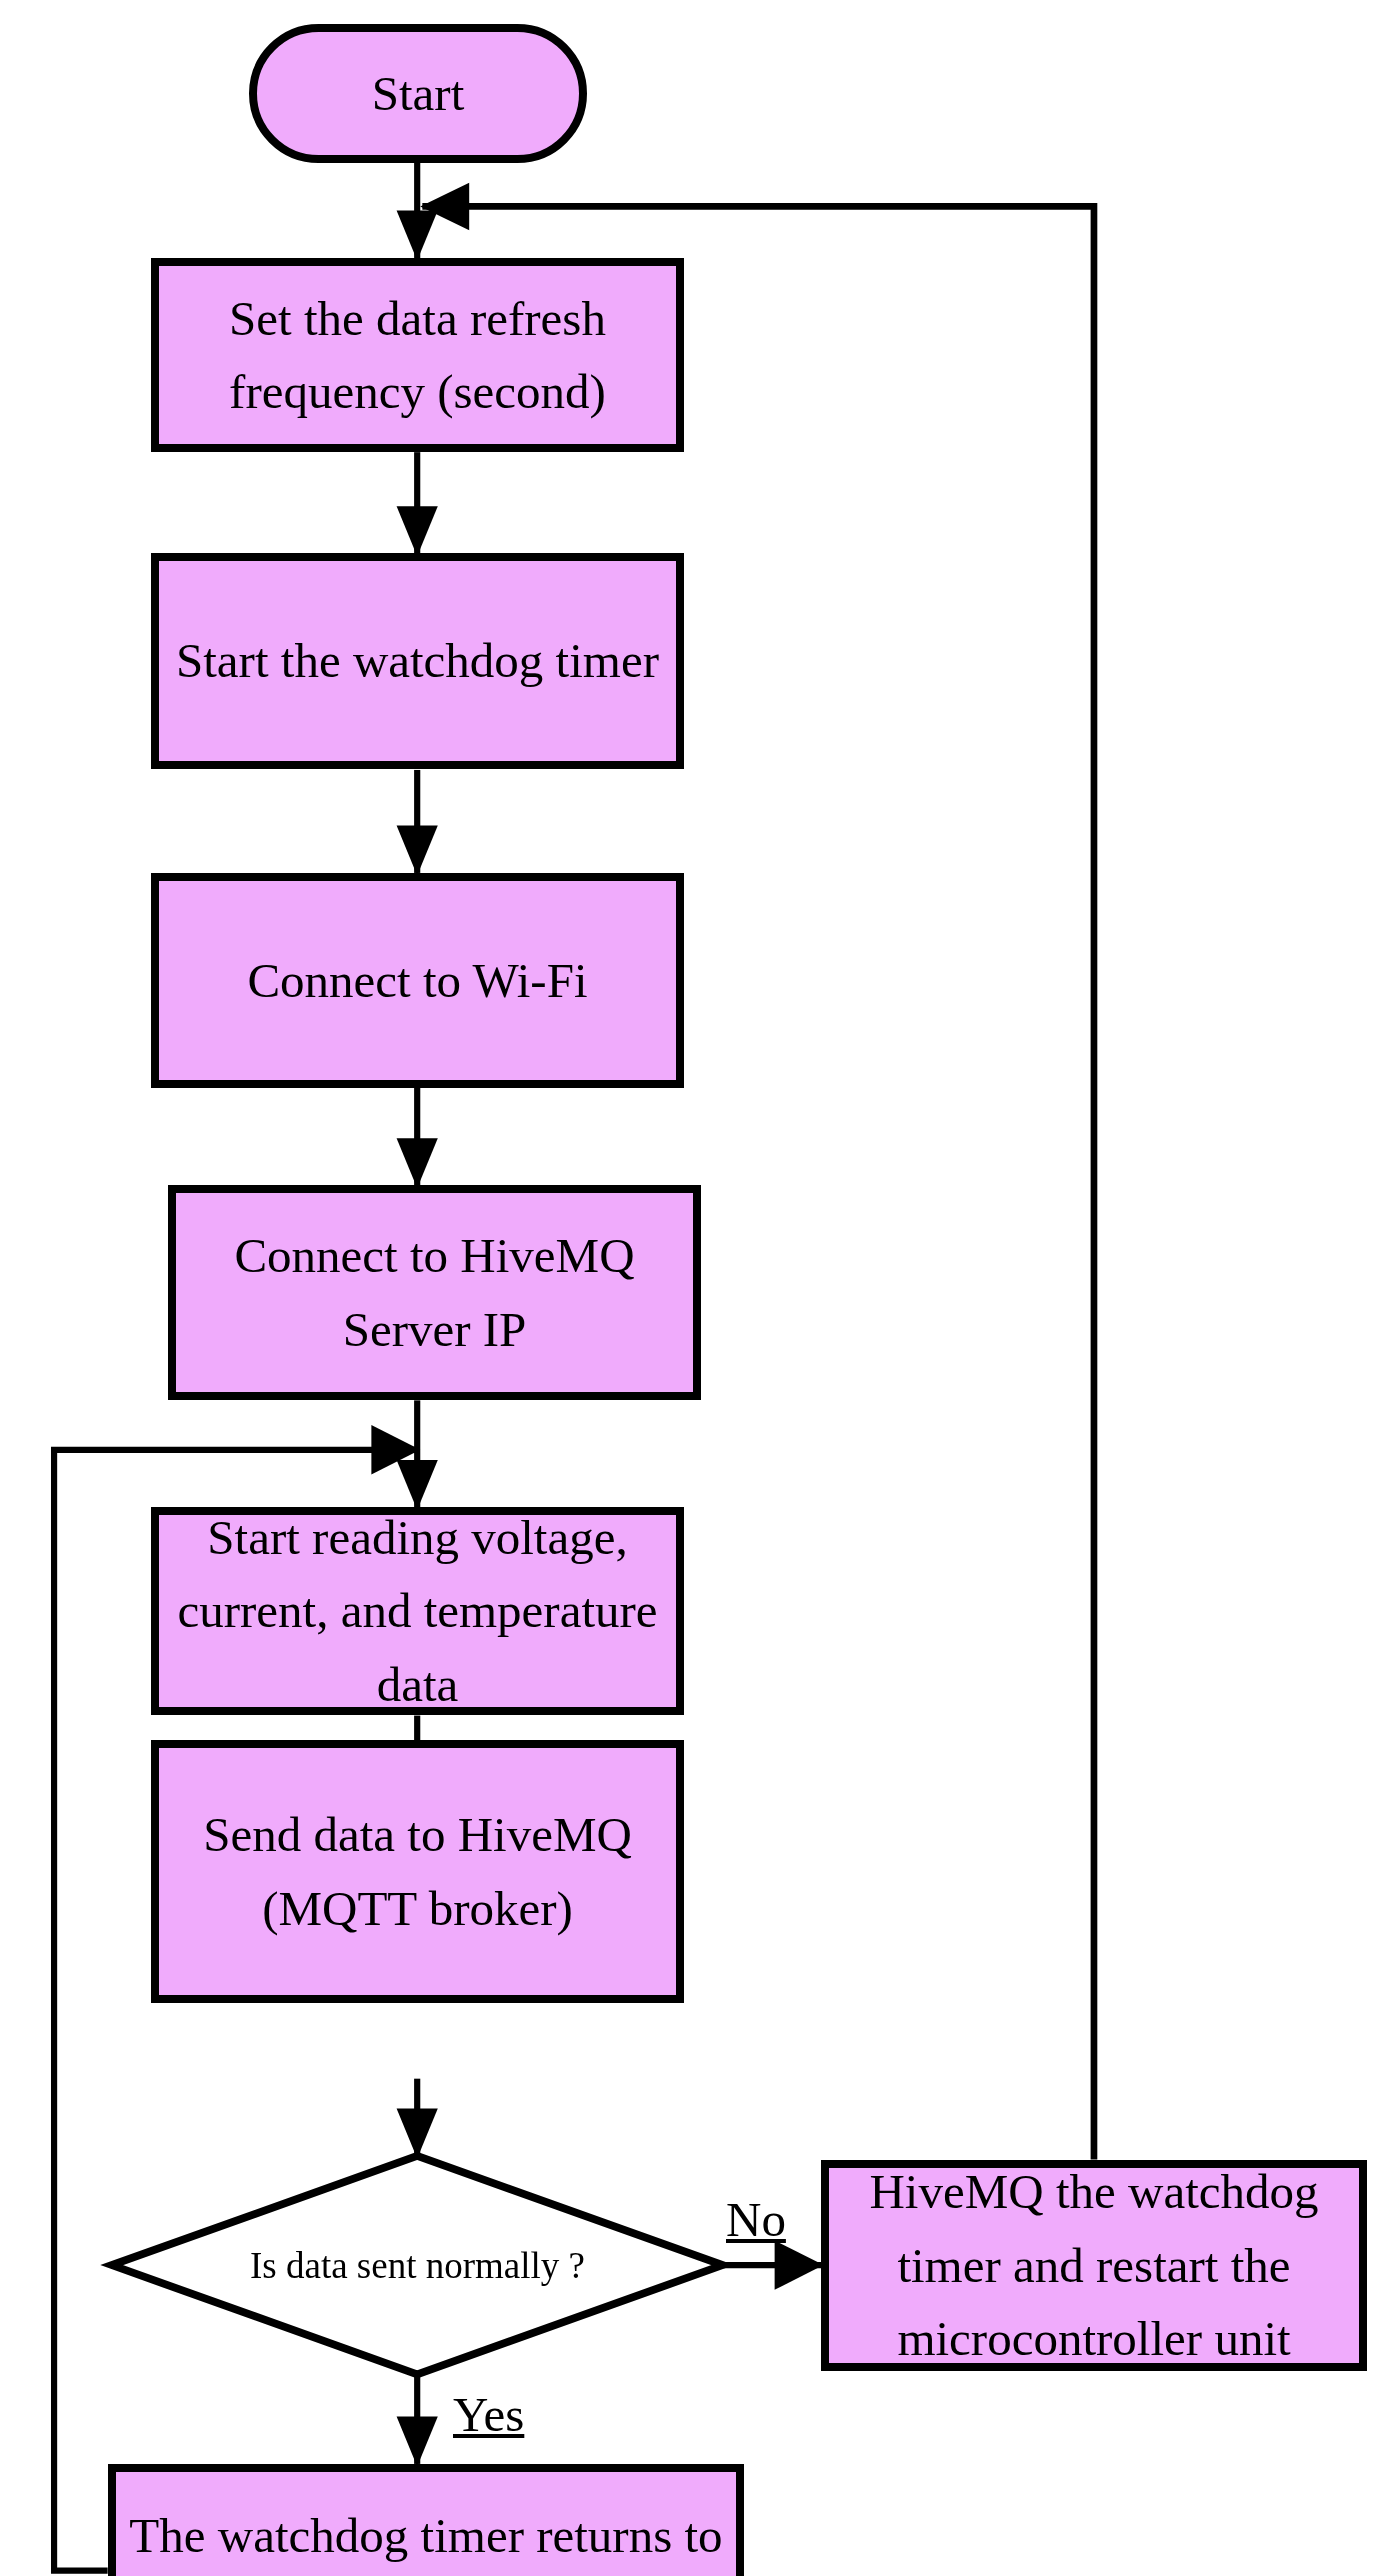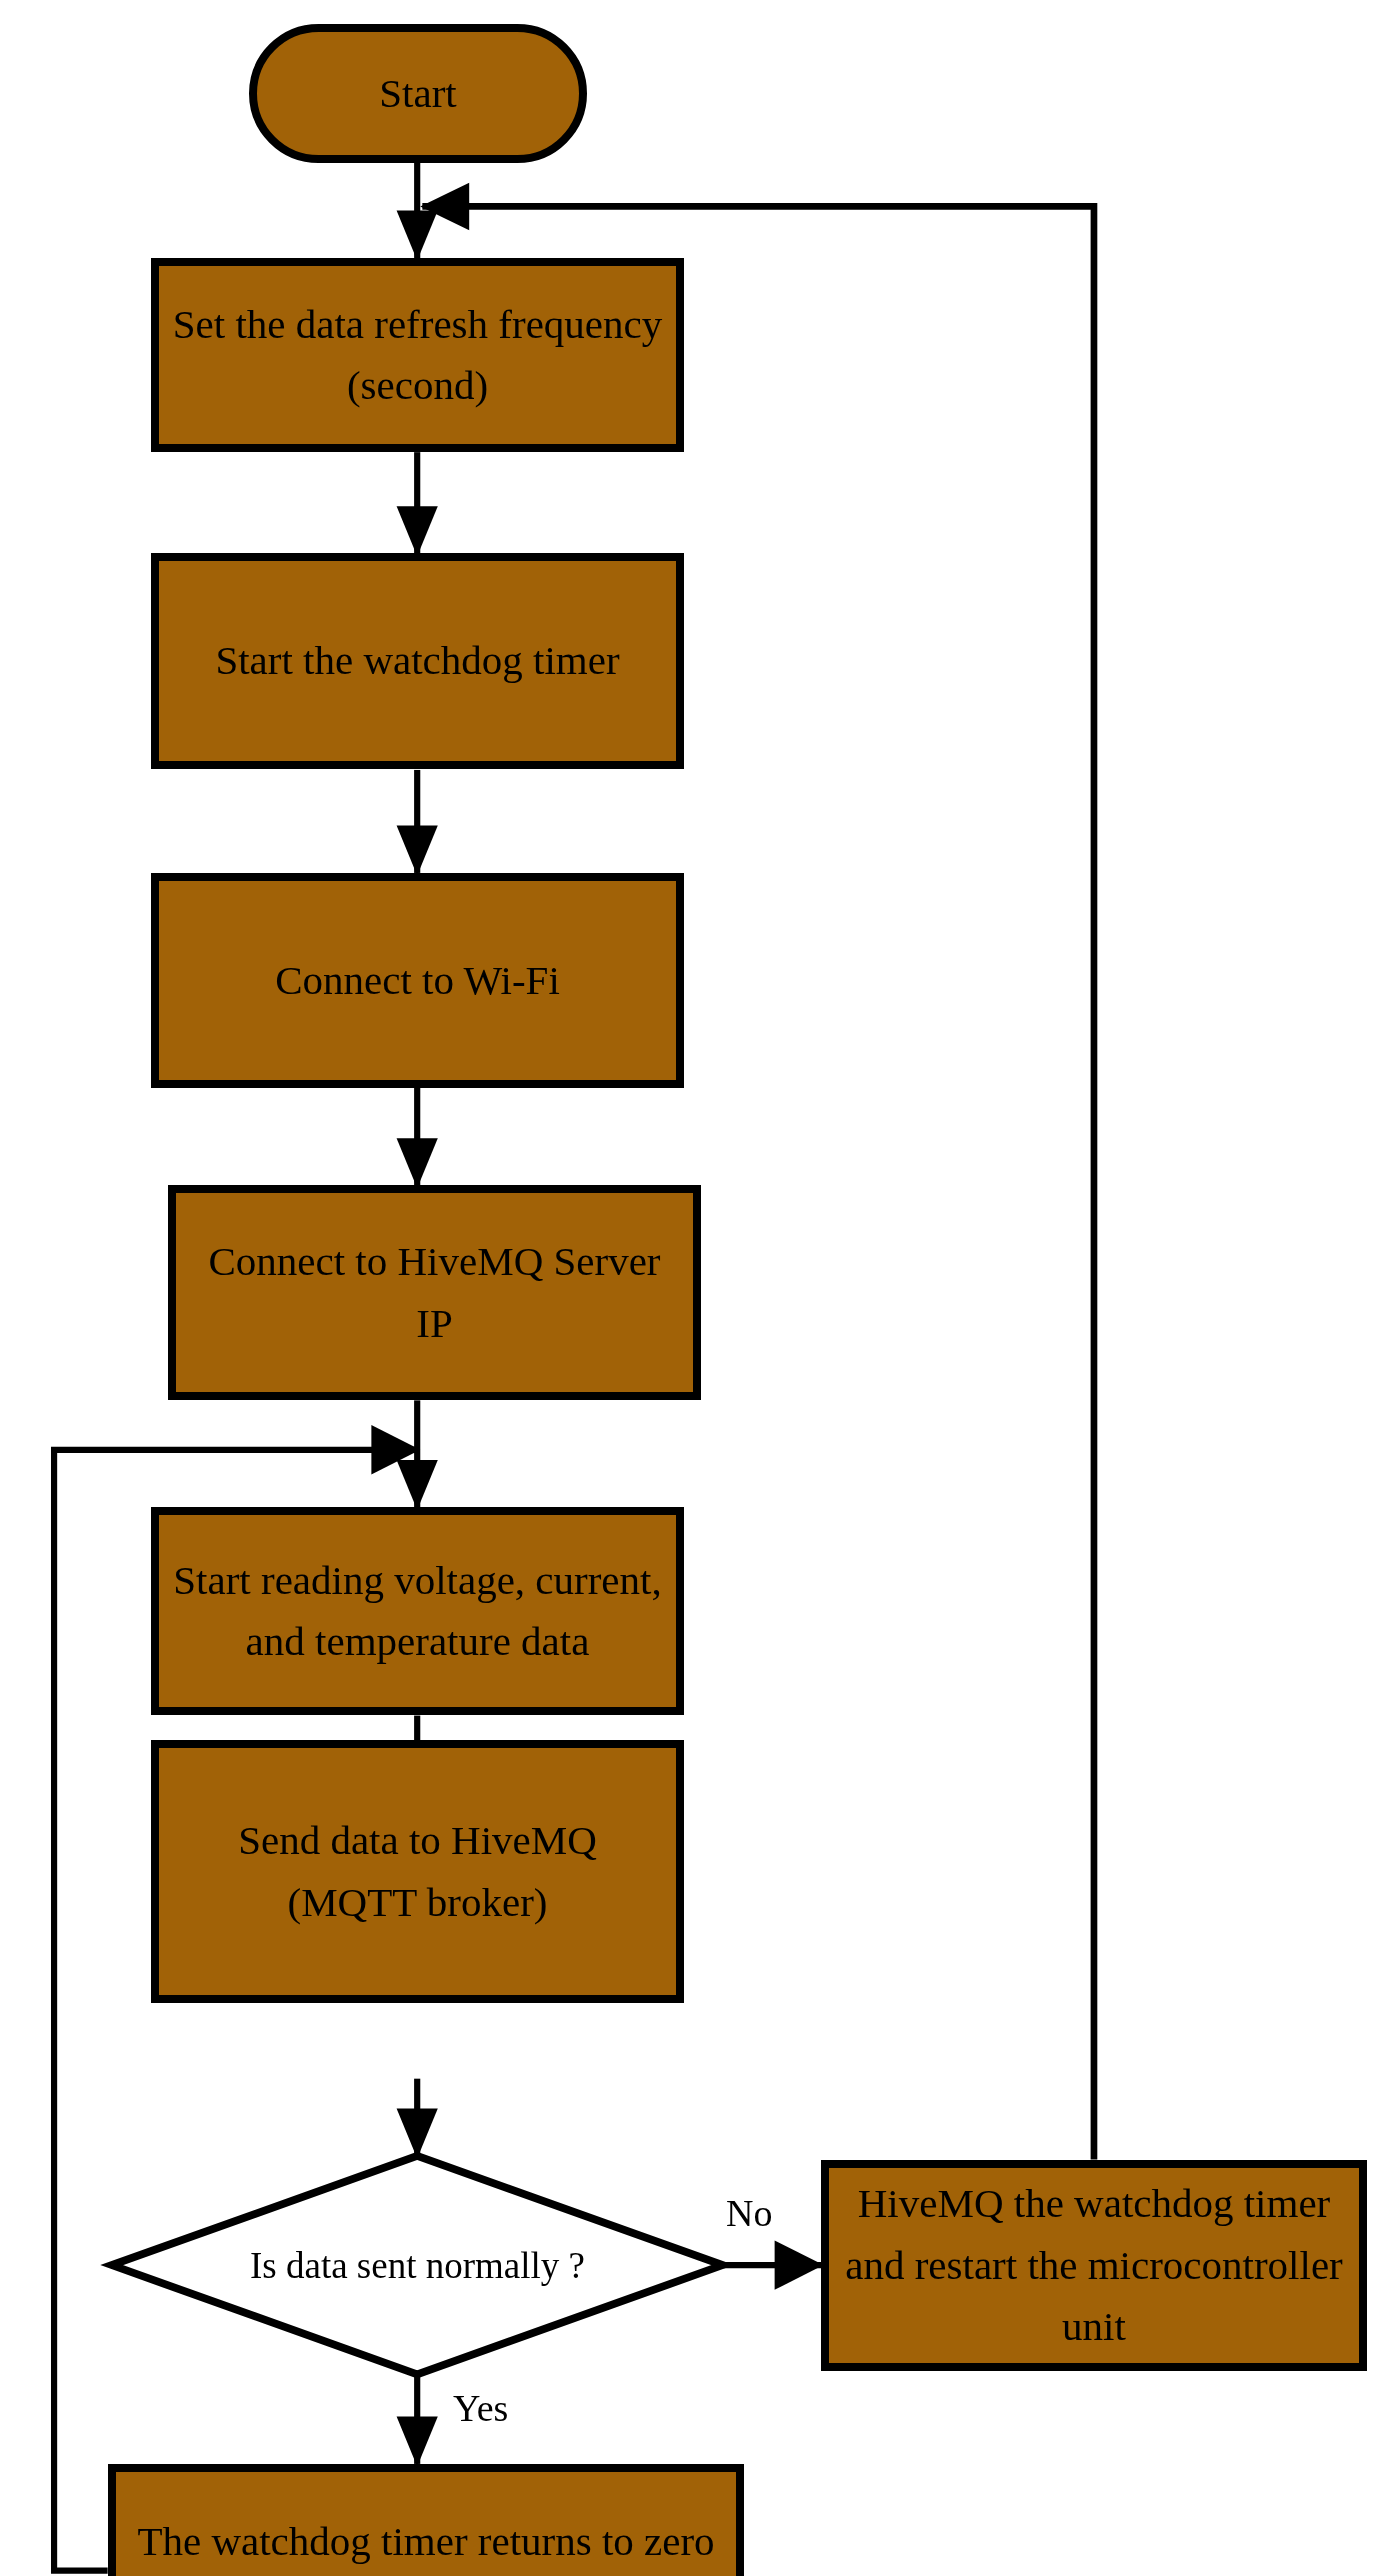--- a/index.html
+++ b/index.html
@@ -8,40 +8,40 @@
     width:1386px;height:2708px;
     background:#ffffff;
     font-family:"Liberation Serif","DejaVu Serif",serif;
     color:#000000;
   }
   svg.wires{position:absolute;left:0;top:0;}
   .node{
     position:absolute;
     display:flex;align-items:center;justify-content:center;
     text-align:center;
-    font-size:41px;line-height:1.5;
-    background:#a16207;
+    font-size:49px;line-height:1.5;
+    background:#f0abfc;
     border:8.2px solid #000000;
     box-sizing:border-box;
   }
   #n-start{left:249px;top:24px;width:338px;height:139px;border-radius:70px;}
   #n-set{left:151px;top:258px;width:533px;height:194px;}
   #n-watchdog{left:151px;top:553px;width:533px;height:216px;}
   #n-wifi{left:151px;top:873px;width:533px;height:215px;}
   #n-hivemq{left:151px;top:1185px;width:533px;height:215px;padding:0 31px;margin-left:17px;}
   #n-read{left:151px;top:1507px;width:533px;height:208px;padding:0 13px;}
   #n-send{left:151px;top:1740px;width:533px;height:263px;padding:0 28px;}
   #n-trigger{left:821px;top:2160px;width:546px;height:211px;padding:0 11.3px;}
   #n-return{left:108px;top:2464px;width:636px;height:217px;padding:0 7.2px;}
   .decision-label{
     position:absolute;left:112px;top:2229px;width:611px;height:73px;
     display:flex;align-items:center;justify-content:center;
     font-size:37px;line-height:1.5;
   }
-  .edge-label{position:absolute;font-size:38px;line-height:1.2;}
+  .edge-label{position:absolute;font-size:49px;line-height:1.2;text-decoration:underline;}
   #lbl-no{left:726px;top:2191px;}
   #lbl-yes{left:453px;top:2386px;}
 </style>
 </head>
 <body>
 
 <div class="canvas">
 
   <svg class="wires" width="1386" height="2708" viewBox="0 0 2691 5256">
 

